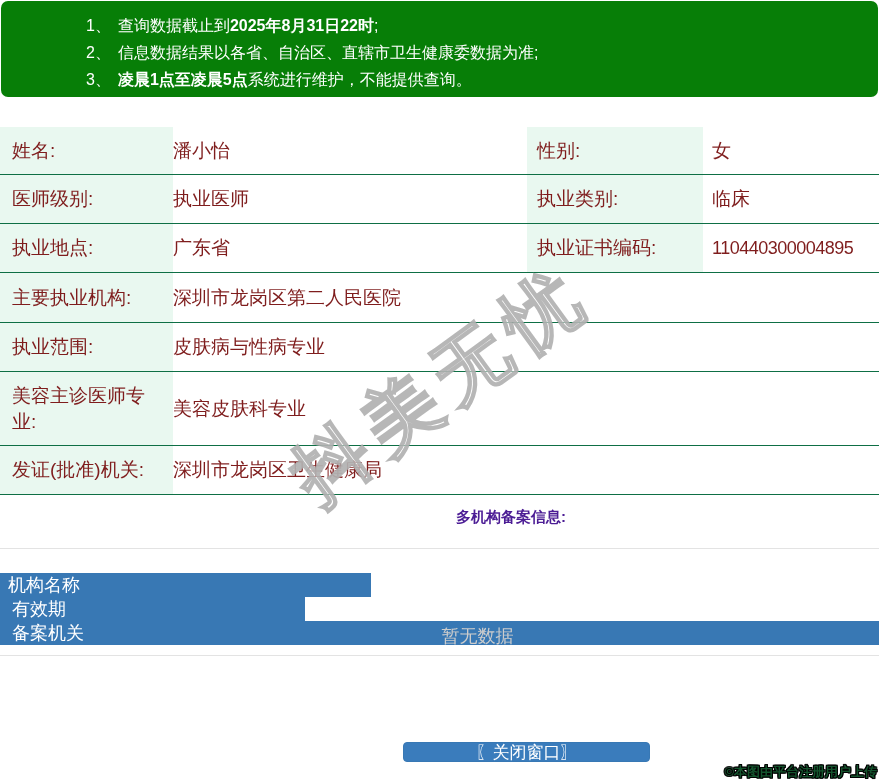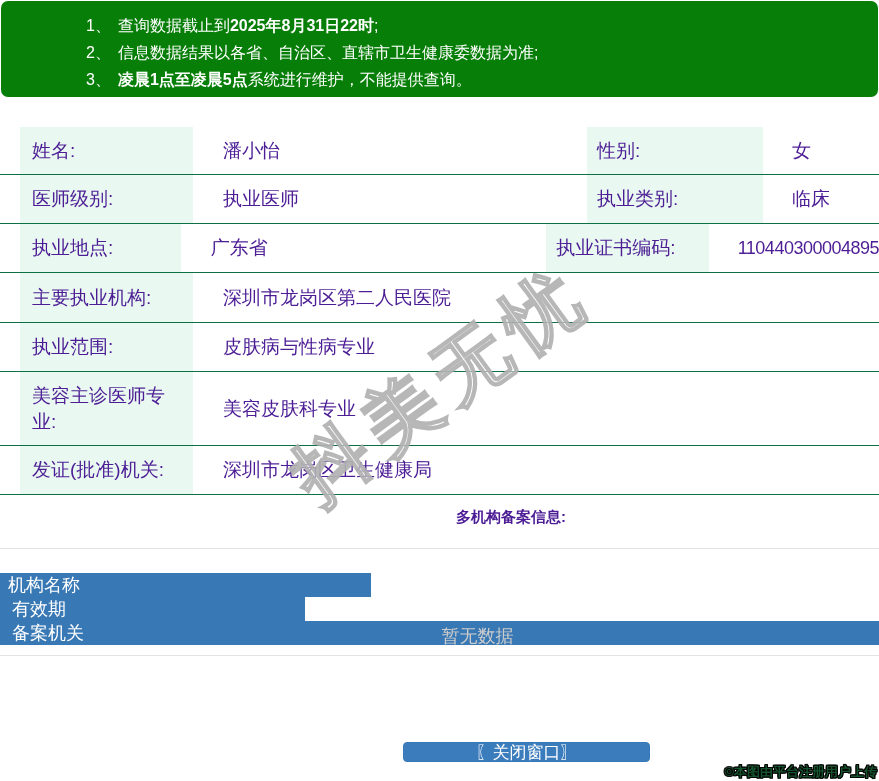--- a/index.html
+++ b/index.html
@@ -13,23 +13,23 @@
     background: #077e07; border-radius: 7px;
     padding: 11px 0 0 85px; color: #ffffff; font-size: 16px; line-height: 27px;
   }
   .b-line { white-space: nowrap; }
   .b-line .num { margin-right: 7px; }
   .b-line .bold { font-weight: bold; }
 
   
   .info-table { position: absolute; top: 127px; left: 0; width: 879px; }
   .irow { display: flex; width: 879px; border-bottom: 1px solid #0e6f45; align-items: stretch; }
-  .irow .cell { display: flex; align-items: center; font-size: 19px; color: #4c1d95; margin-left: 20px; }
+  .irow .cell { display: flex; align-items: center; font-size: 19px; color: #7f1d1d; }
   .cell.label1 { width: 173px; background: #e9f8f0; padding: 4px 12px 4px 12px; }
-  .cell.value1 { width: 354px; padding-left: 10px; }
+  .cell.value1 { width: 354px; }
   .cell.value1.wide { flex: 1; }
   .cell.label2 { width: 176px; background: #e9f8f0; padding-left: 10px; }
   .cell.value2 { flex: 1; padding-left: 9px; }
   .cell.value2.num-val { font-size: 18px; letter-spacing: -0.5px; }
   .h48 { height: 48px; }
   .h49 { height: 49px; }
   .h50 { height: 50px; }
   .h74 { height: 74px; }
 
   

